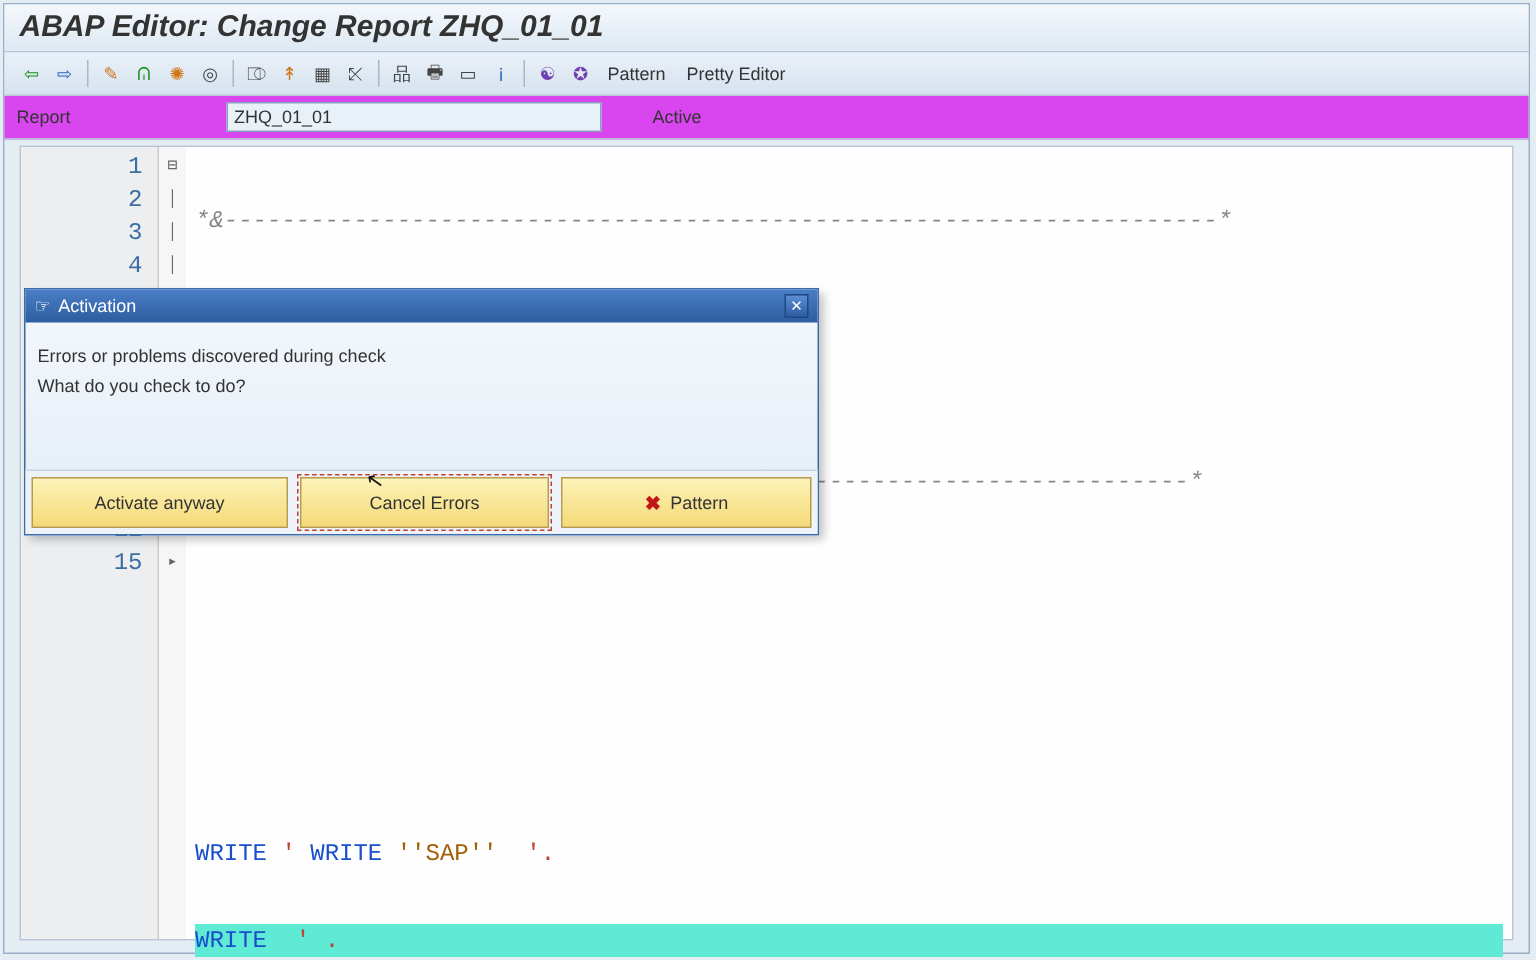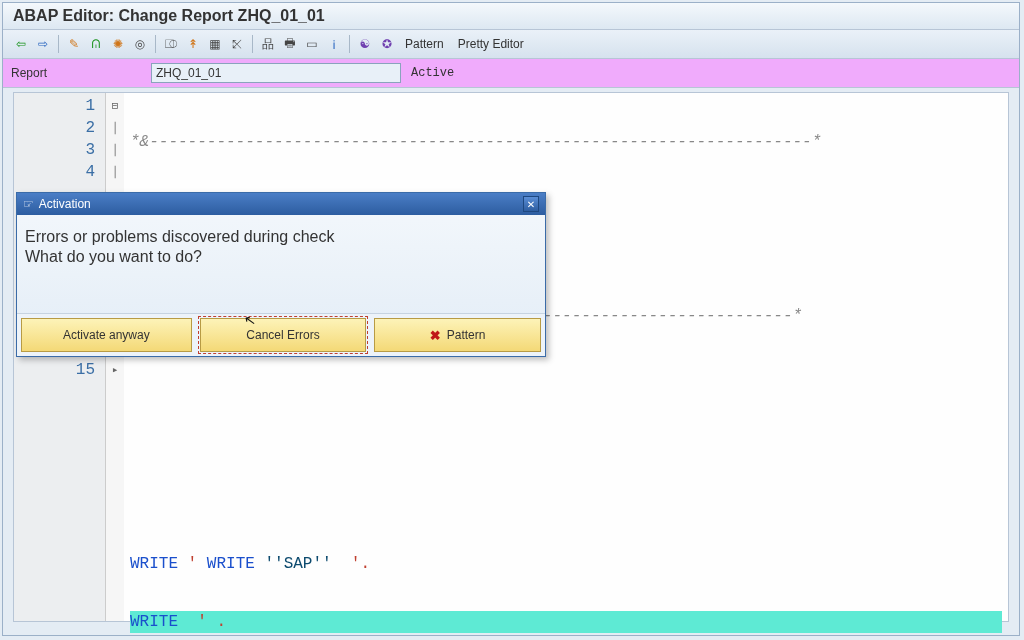--- a/index.html
+++ b/index.html
@@ -16,22 +16,23 @@
   .window {
     border: 1px solid #9bb0c8;
     width: 1018px; height: 634px;
     margin: 2px;
     background: #e4ecf4;
   }
   .titlebar {
     background: linear-gradient(#f4f8fc,#dde8f2);
     padding: 4px 10px;
     border-bottom: 1px solid #b7c5d6;
-    font-size: 16px;
+    font-size: 20px;
     font-weight: bold;
+    font-style: italic;
     color: #333;
   }
   .toolbar {
     background: linear-gradient(#eaf1f8,#d6e2ee);
     border-bottom: 1px solid #b7c5d6;
     padding: 4px 8px;
     display: flex;
     align-items: center;
     gap: 2px;
   }
@@ -47,37 +48,37 @@
     width: 1px; height: 18px;
     background: #a8b8c8;
     margin: 0 3px;
   }
   .tb-text {
     padding: 2px 6px;
     color: #333;
     cursor: pointer;
   }
   .subbar {
-    background: #f0abfc;
+    background: #d946ef;
     border-bottom: 1px solid #b7c5d6;
     padding: 4px 8px;
     display: flex;
     align-items: center;
     gap: 10px;
   }
   .subbar-label { width: 130px; }
   .subbar-input {
     width: 250px;
     border: 1px solid #8aa3bd;
     background: #e8f0f8;
     padding: 2px 4px;
     font-size: 12px;
     color: #333;
   }
-  .subbar-status { margin-left: 0; font-family: Liberation Mono, monospace; }
+  .subbar-status { margin-left: 24px; }
   .editor {
     position: relative;
     background: #fefefe;
     margin: 4px 10px;
     border: 1px solid #b7c5d6;
     height: 530px;
     display: flex;
     font-family: "Courier New", monospace;
     font-size: 16px;
   }
@@ -110,21 +111,21 @@
     padding: 2px 6px;
     white-space: pre;
     color: #888;
     font-style: italic;
   }
   .code .row {
     height: 22px; line-height: 22px;
   }
   .code .cm { color: #888; font-style: italic; }
   .code .kw { color: #1a4fcc; font-style: normal; }
-  .code .str { color: #0c4a6e; font-style: normal; }
+  .code .str { color: #a16207; font-style: normal; }
   .code .sq { color: #c04030; font-style: normal; }
   .dashline { color: #888; letter-spacing: 0; }
 
   
   .modal {
     position: absolute;
     left: 16px; top: 192px;
     width: 530px;
     background: linear-gradient(#f4f8fc,#e2ecf6);
     border: 1px solid #3a6ba8;
@@ -142,21 +143,21 @@
     width: 16px; height: 16px;
     background: linear-gradient(#5a8ed6,#2d5da0);
     border: 1px solid #1e4880;
     color: #fff;
     display: inline-flex; align-items: center; justify-content: center;
     font-size: 10px;
     cursor: pointer;
   }
   .modal-body {
     padding: 12px 8px 18px 8px;
-    font-size: 16px;
+    font-size: 12px;
     color: #333;
     line-height: 20px;
   }
   .modal-btns {
     display: flex;
     padding: 4px;
     gap: 8px;
     background: #edf3f9;
     border-top: 1px solid #c7d3e0;
   }
@@ -259,21 +260,21 @@
 <div class="modal">
   <div class="modal-tb">
     <span class="left">
       <span>☞</span>
       <span>Activation</span>
     </span>
     <span class="modal-close">✕</span>
   </div>
   <div class="modal-body">
     <div>Errors or problems discovered during check</div>
-    <div>What do you want to do?</div>
+    <div>What do you check to do?</div>
     <div style="height:28px"></div>
   </div>
   <div class="modal-btns">
     <button class="mbtn mbtn1">Activate anyway</button>
     <button class="mbtn mbtn2">Cancel Errors</button>
     <button class="mbtn mbtn3">
       <span class="redx">✖</span>
       <span>Pattern</span>
     </button>
   </div>

